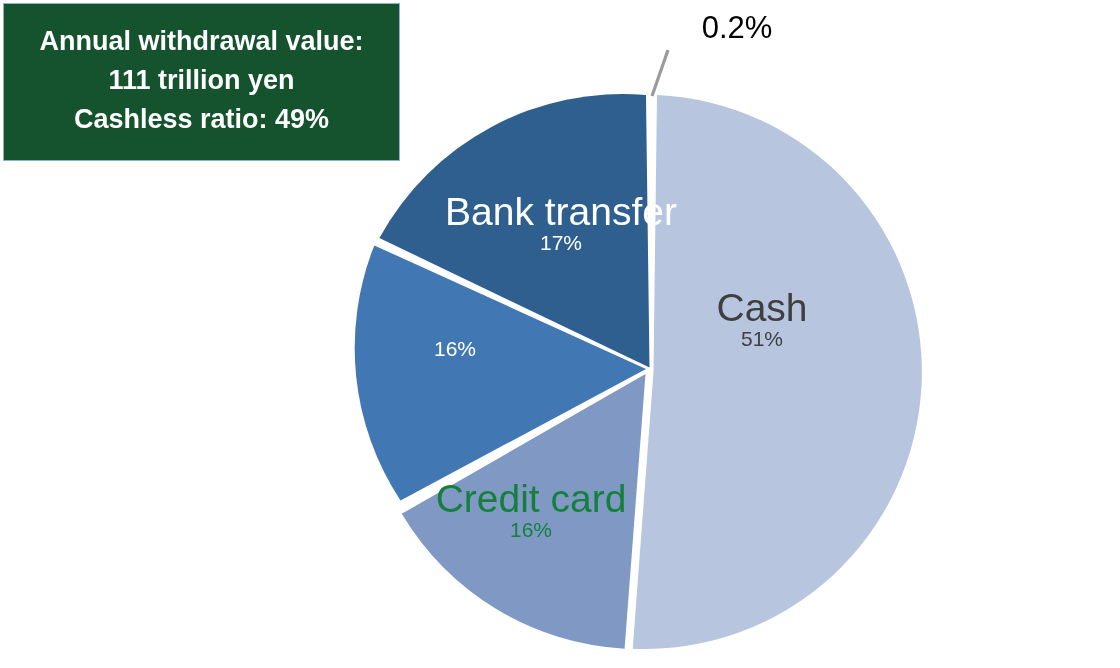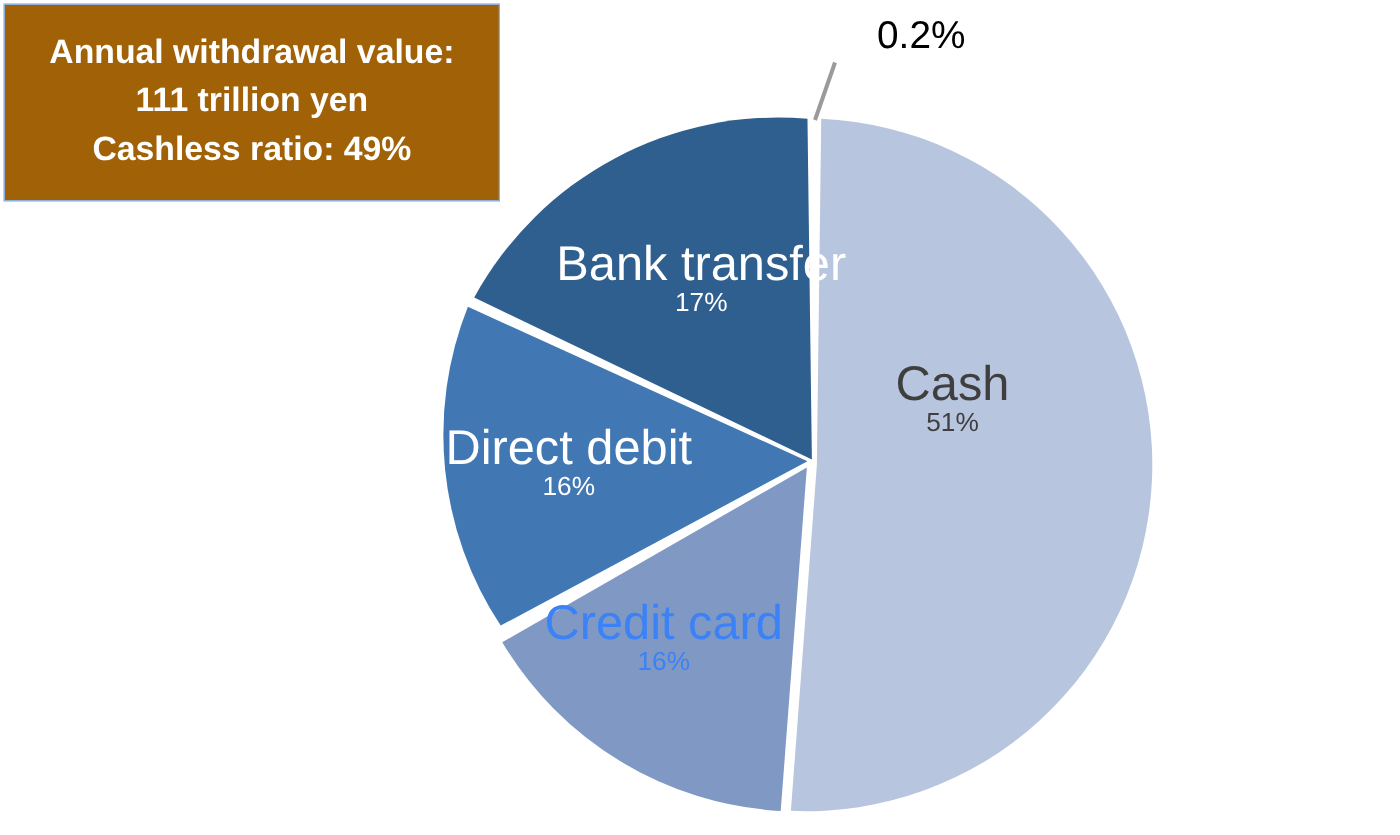--- a/index.html
+++ b/index.html
@@ -23,21 +23,21 @@
   }
 
   
   #annotation-box {
     position: absolute;
     left: 3px;
     top: 3px;
     width: 397px;
     height: 158px;
     box-sizing: border-box;
-    background: #a16207;
+    background: #14532d;
     border: 1px solid #8EB0D8;
     display: flex;
     flex-direction: column;
     align-items: center;
     justify-content: center;
     padding: 4px 6px 8px 6px;
   }
   #annotation-box .ann-line {
     color: #ffffff;
     font-weight: bold;
@@ -85,21 +85,21 @@
   #label-cash .lbl-name,
   #label-cash .lbl-val {
     text-align: center;
     width: 120px;
   }
 
   #label-credit {
     left: 406px;
     top: 478px;
     width: 250px;
-    color: #3b82f6;
+    color: #15803d;
   }
   #label-direct {
     left: 330px;
     top: 338px;
     width: 250px;
     color: #ffffff;
   }
   #label-bank {
     left: 436px;
     top: 191px;
@@ -153,21 +153,20 @@
     <span class="lbl-name">Cash</span>
     <span class="lbl-val">51%</span>
   </div>
 
   <div class="slice-label" id="label-credit">
     <span class="lbl-name">Credit card</span>
     <span class="lbl-val">16%</span>
   </div>
 
   <div class="slice-label" id="label-direct">
-    <span class="lbl-name">Direct debit</span>
     <span class="lbl-val">16%</span>
   </div>
 
   <div class="slice-label" id="label-bank">
     <span class="lbl-name">Bank transfer</span>
     <span class="lbl-val">17%</span>
   </div>
 
   <div id="label-payeasy">
     <span class="lbl-val">0.2%</span>

